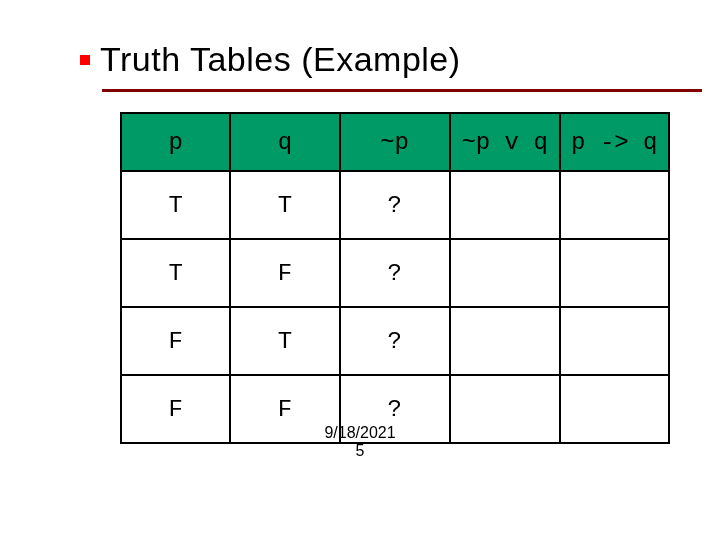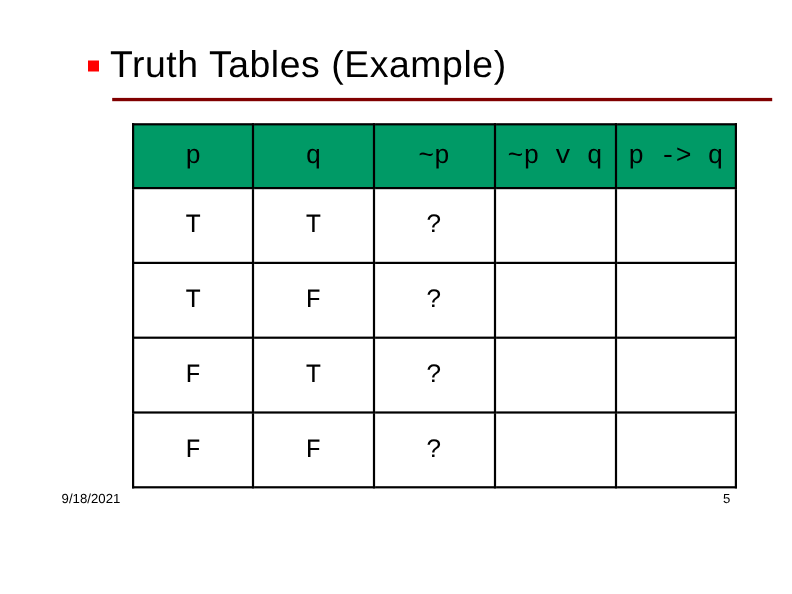--- a/index.html
+++ b/index.html
@@ -7,21 +7,21 @@
   .slide { width: 720px; height: 480px; position: relative; padding: 40px 50px 0 50px; }
   .title-row { display: flex; align-items: center; gap: 10px; margin-left: 30px; margin-bottom: 18px; }
   .bullet { width: 10px; height: 10px; background: #ff0000; flex: 0 0 auto; }
   .title { font-size: 34px; font-family: Verdana, Arial, sans-serif; font-weight: 400; letter-spacing: 0.5px; }
   .underline { height: 3px; background: #800000; width: 600px; margin-left: 52px; margin-top: -8px; margin-bottom: 20px; }
   .table-wrap { margin-left: 70px; }
   table { border-collapse: collapse; }
   th, td { border: 2px solid #000; text-align: center; font-family: "Courier New", monospace; }
   th { background: #009a66; color: #000; font-weight: 400; font-size: 24px; width: 114px; height: 58px; }
   td { font-size: 24px; width: 114px; height: 68px; background: #fff; }
-  .footer { position: absolute; bottom: 20px; left: 0; width: 720px; display: flex; justify-content: space-between; align-items: center; padding: 0 56px; font-size: 12px; font-family: Arial, sans-serif; }
+  .footer { position: absolute; bottom: 20px; left: 0; width: 720px; display: flex; justify-content: space-between; align-items: center; padding: 0 56px; font-size: 16px; font-family: Arial, sans-serif; flex-direction: column; }
   .footer .center { position: absolute; left: 50%; transform: translateX(-50%); }
 </style>
 </head>
 <body>
 
 <div class="slide">
   <div class="title-row">
     <div class="bullet"></div>
     <div class="title">Truth Tables (Example)</div>
   </div>

